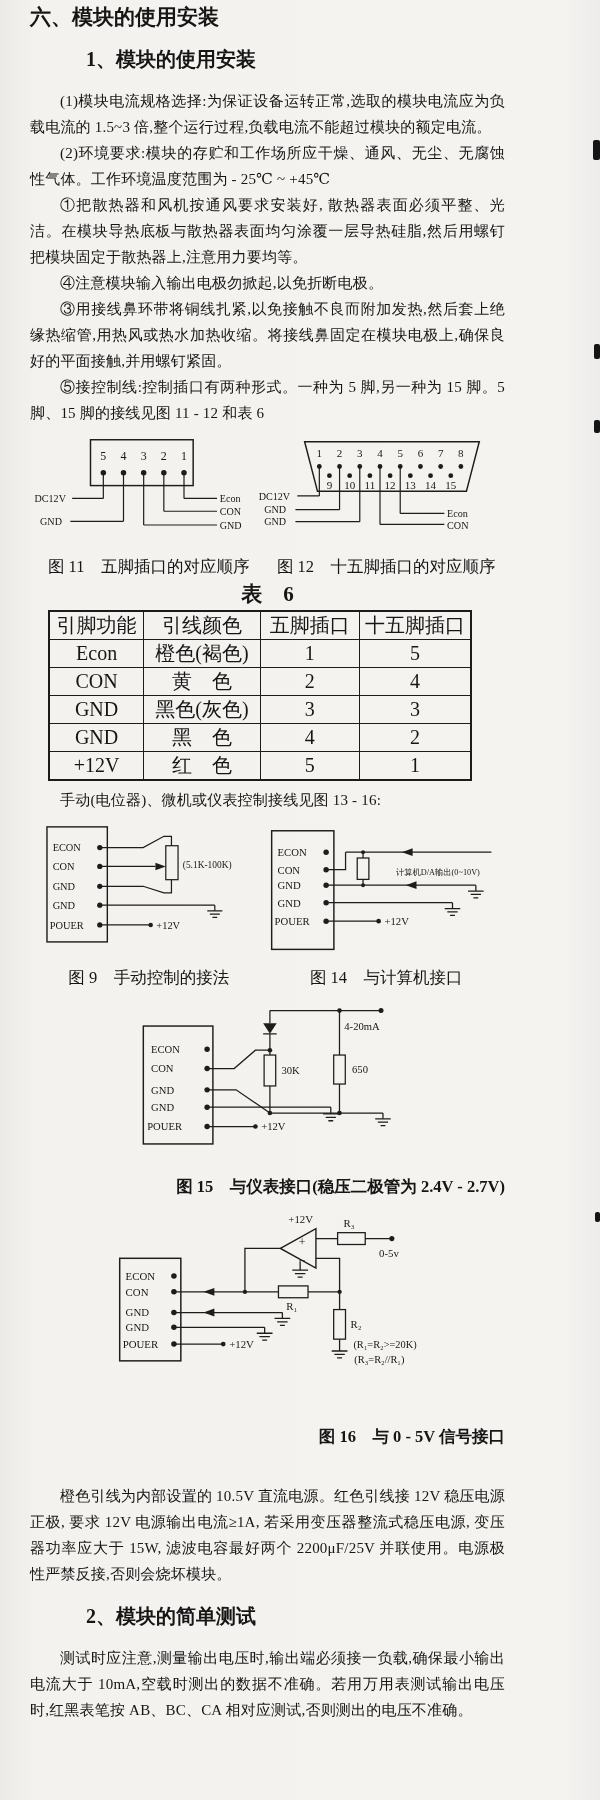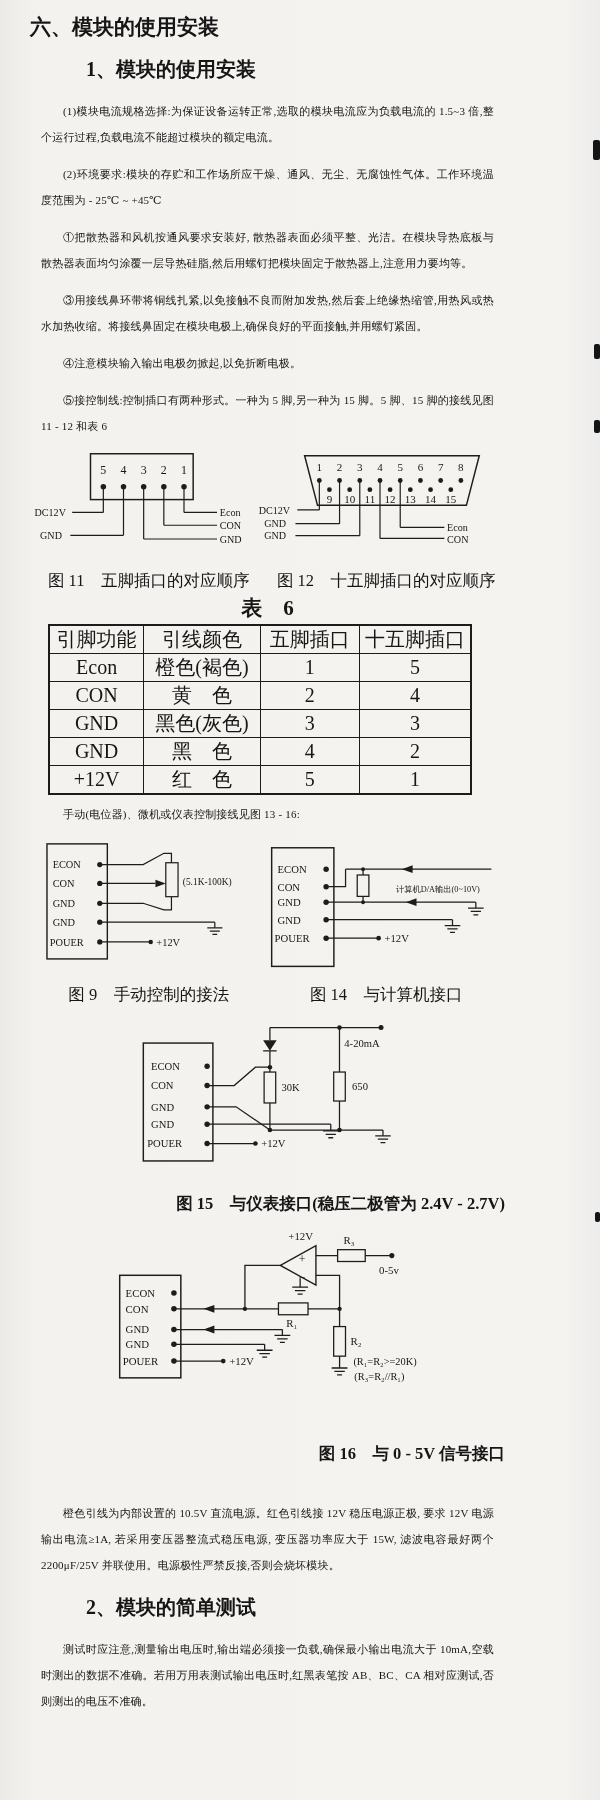--- a/index.html
+++ b/index.html
@@ -5,26 +5,26 @@
   html,body{margin:0;padding:0;}
   body{background:#d8d6d2;}
   .page{
     position:relative;
     width:600px;height:1800px;
     margin:0;
     background:linear-gradient(90deg,#eceae6 0%,#f3f2ef 6%,#f4f3f0 94%,#eeecea 100%);
     font-family:"Liberation Serif","DejaVu Serif",serif;
     color:#161616;
     box-sizing:border-box;
-    padding:14px 95px 0 30px;
+    padding:4px 95px 0 30px;
     overflow:hidden;
   }
   .doc-title{font-size:21px;font-weight:bold;margin:0 0 8px 0;line-height:26px;}
   .sub-heading{font-size:20px;font-weight:bold;margin:16px;line-height:26px;text-indent:2em;}
-  p.body{font-size:11px;line-height:26px;margin:11px;text-align:justify;text-indent:2em;letter-spacing:.2px;}
+  p.body{font-size:15px;line-height:26px;margin:0;text-align:justify;text-indent:2em;letter-spacing:.2px;}
   .figrow{display:flex;justify-content:space-between;align-items:flex-start;margin-top:10px;}
   .figrow2{display:flex;justify-content:space-between;align-items:flex-start;margin-top:8px;}
   .caprow{display:flex;margin-top:2px;}
   .caprow span{display:block;width:50%;text-align:center;font-size:16.5px;font-weight:normal;line-height:22px;}
   .tbl-title{text-align:center;font-size:21px;font-weight:bold;margin-top:4px;line-height:24px;}
   table.t6{border-collapse:collapse;margin:4px 0 0 18px;width:424px;}
   table.t6 th,table.t6 td{
     border:1.5px solid #1c1c1c;text-align:center;font-size:20px;
     height:24px;padding:0 2px;font-weight:normal;
   }
@@ -49,22 +49,22 @@
   <div class="artifact a1"></div>
   <div class="artifact a2"></div>
   <div class="artifact a3"></div>
   <div class="artifact a4"></div>
 
   <h1 class="doc-title">六、模块的使用安装</h1>
   <p class="sub-heading">1、模块的使用安装</p>
   <p class="body">(1)模块电流规格选择:为保证设备运转正常,选取的模块电流应为负载电流的 1.5~3 倍,整个运行过程,负载电流不能超过模块的额定电流。</p>
   <p class="body">(2)环境要求:模块的存贮和工作场所应干燥、通风、无尘、无腐蚀性气体。工作环境温度范围为 - 25℃ ~ +45℃</p>
   <p class="body">①把散热器和风机按通风要求安装好, 散热器表面必须平整、光洁。在模块导热底板与散热器表面均匀涂覆一层导热硅脂,然后用螺钉把模块固定于散热器上,注意用力要均等。</p>
+  <p class="body">④注意模块输入输出电极勿掀起,以免折断电极。</p>
   <p class="body">③用接线鼻环带将铜线扎紧,以免接触不良而附加发热,然后套上绝缘热缩管,用热风或热水加热收缩。将接线鼻固定在模块电极上,确保良好的平面接触,并用螺钉紧固。</p>
-  <p class="body">④注意模块输入输出电极勿掀起,以免折断电极。</p>
   <p class="body">⑤接控制线:控制插口有两种形式。一种为 5 脚,另一种为 15 脚。5 脚、15 脚的接线见图 11 - 12 和表 6</p>
 
   <div class="figrow">
     <svg width="220" height="112" viewBox="0 0 240 122">
       <g fill="none" stroke="#1d1d1d" stroke-width="1.6">
         <rect x="66" y="4" width="112" height="50"></rect>
       </g>
       <g font-size="13" text-anchor="middle">
         <text x="80" y="26">5</text>
         <text x="102" y="26">4</text>

